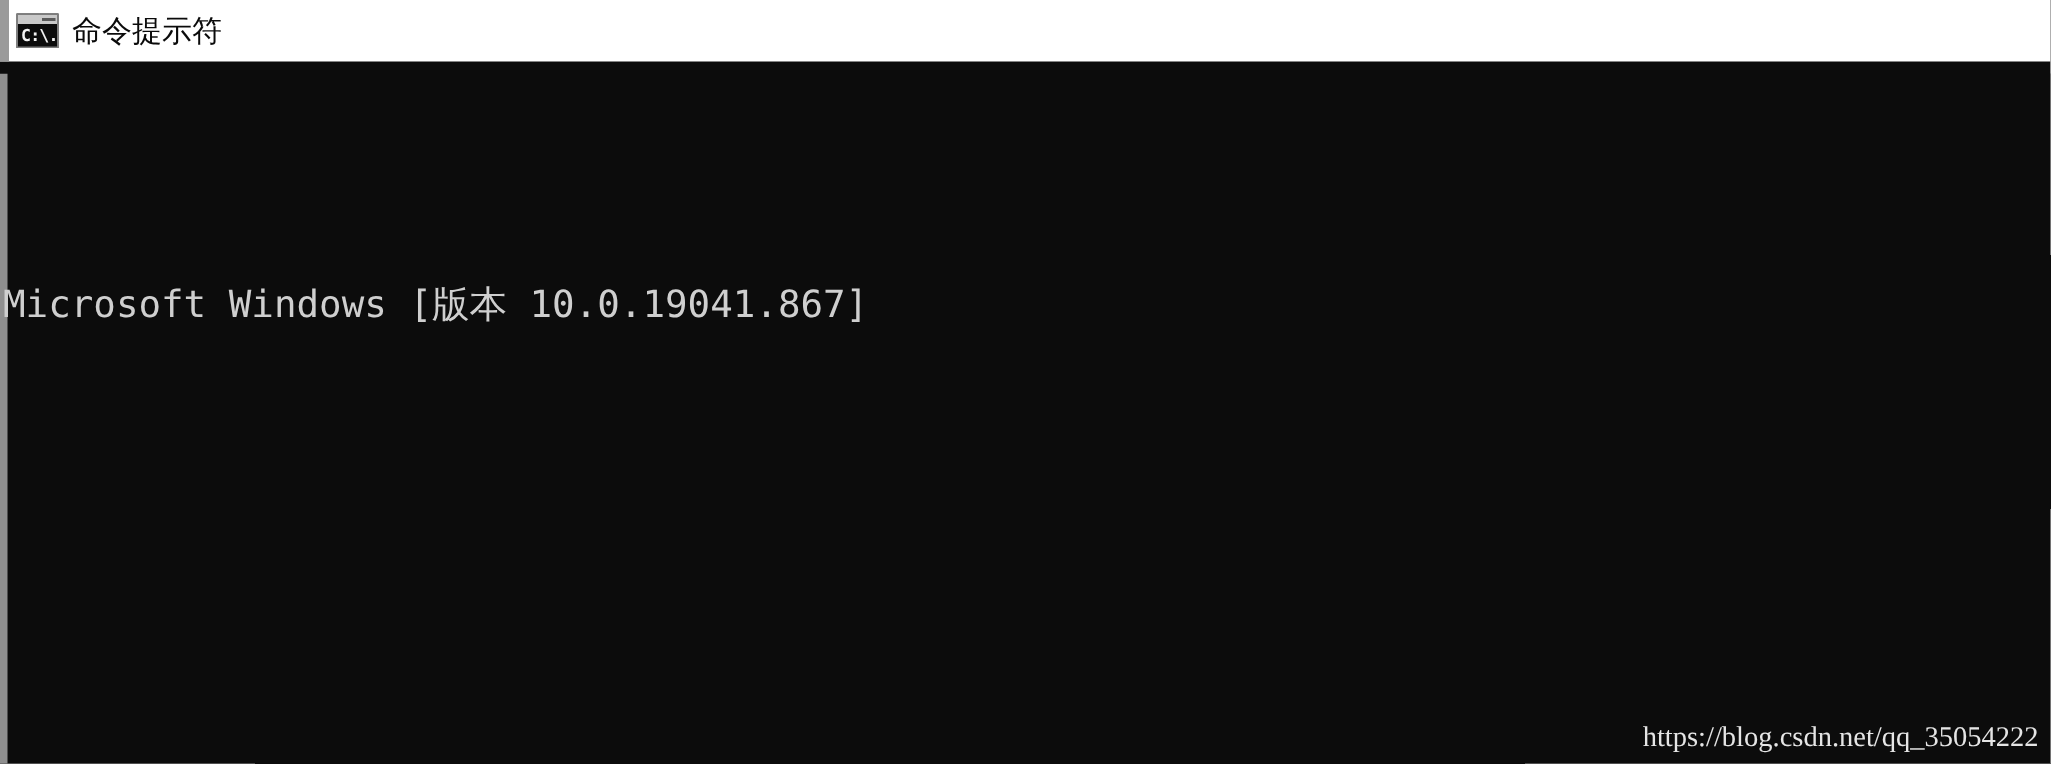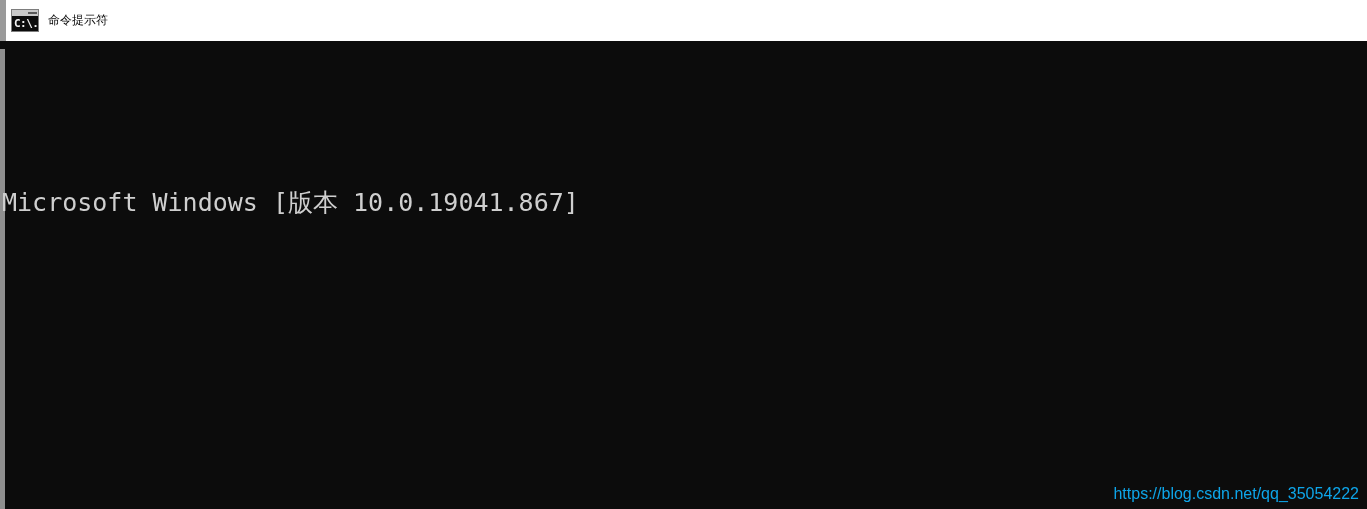--- a/index.html
+++ b/index.html
@@ -82,21 +82,21 @@
     font-family: "DejaVu Sans Mono", monospace;
     font-size: 11px;
     font-weight: bold;
     line-height: 16px;
     letter-spacing: -0.5px;
     white-space: nowrap;
   }
   .title-text {
     margin-left: 9px;
     font-family: "DejaVu Sans", "Liberation Sans", sans-serif;
-    font-size: 12px;
+    font-size: 20px;
     color: #0a0a0a;
     line-height: 41px;
     white-space: nowrap;
   }
 
   
   .terminal {
     position: absolute;
     left: 0;
     top: 49px;
@@ -136,23 +136,23 @@
     position: absolute;
     top: 0;
     white-space: pre;
   }
 
   
   .watermark {
     position: absolute;
     right: 8px;
     bottom: 14px;
-    font-family: Liberation Sans, sans-serif;
-    font-size: 16px;
-    color: #0ea5e9;
+    font-family: Liberation Serif, serif;
+    font-size: 19px;
+    color: #e5e5e5;
     white-space: nowrap;
   }
 </style>
 </head>
 <body>
 
 <div class="window">
 
   <div class="titlebar">
     <div class="titlebar-edge"></div>

